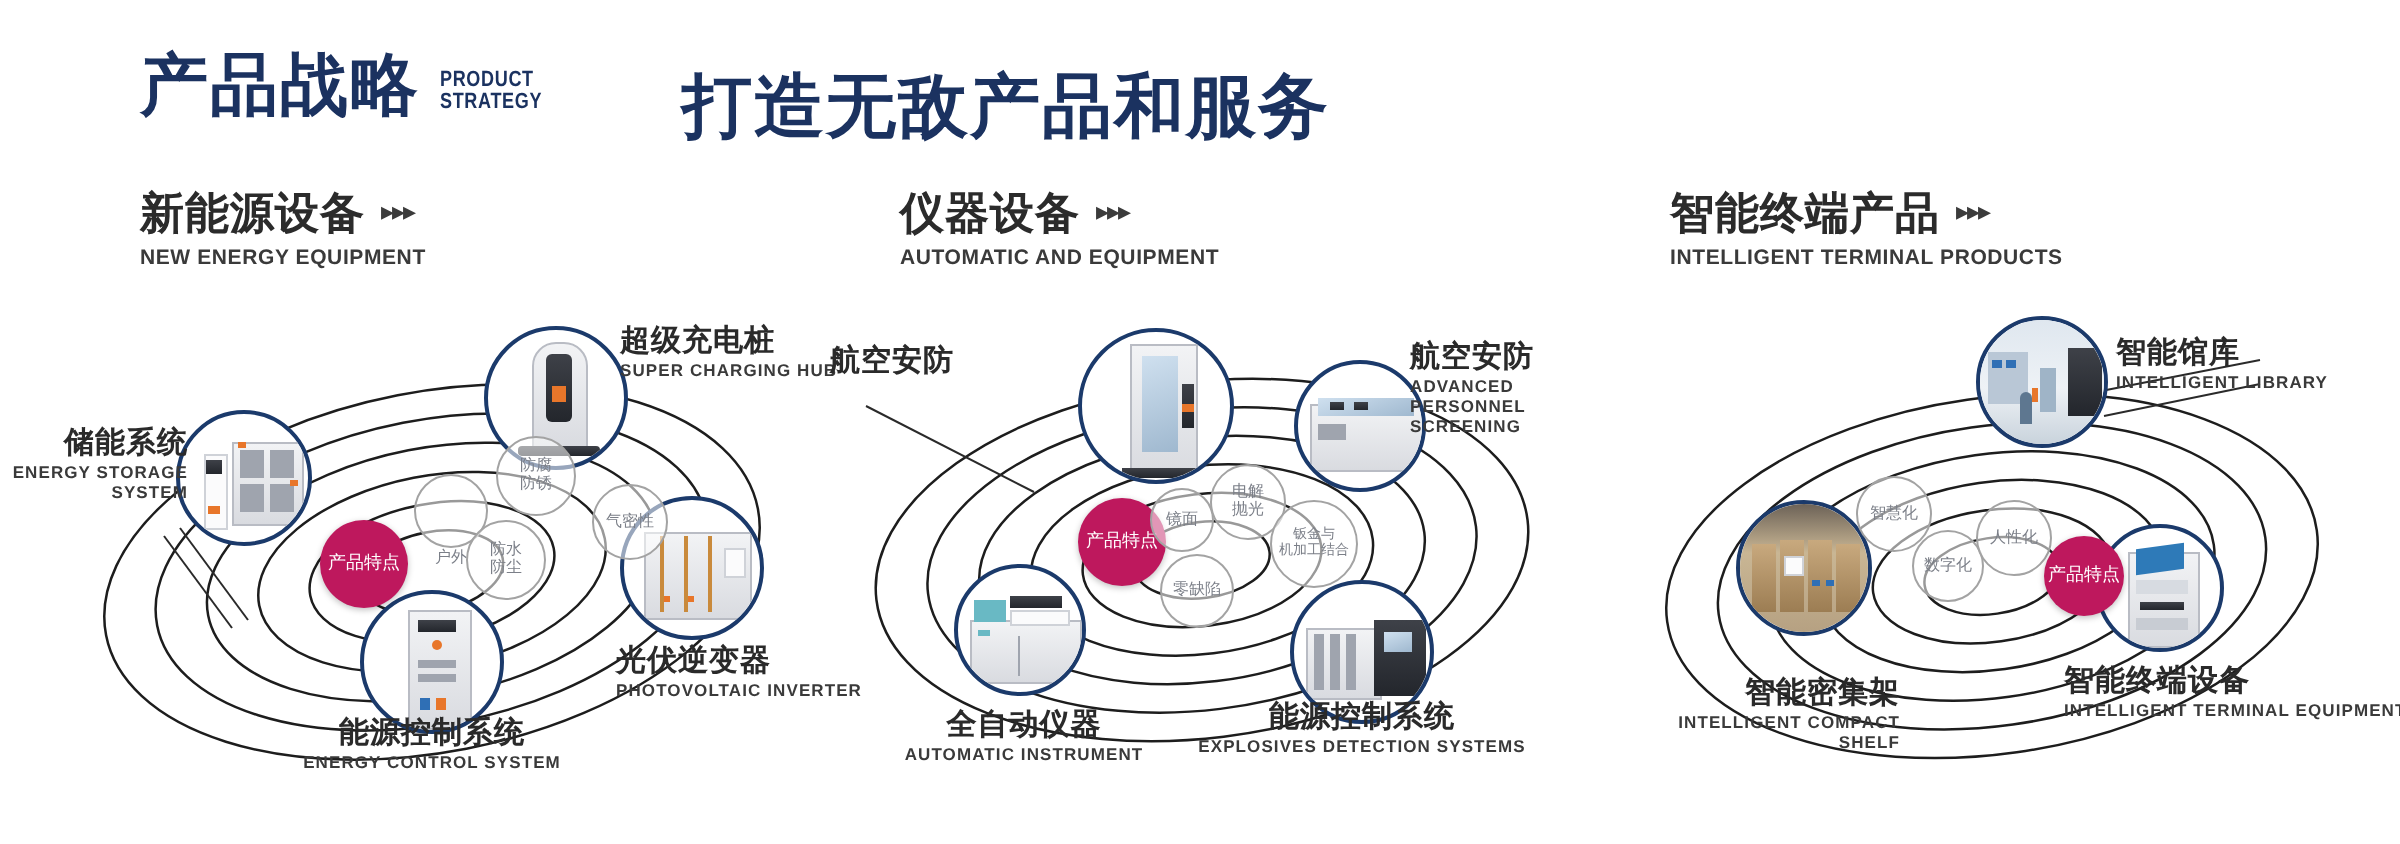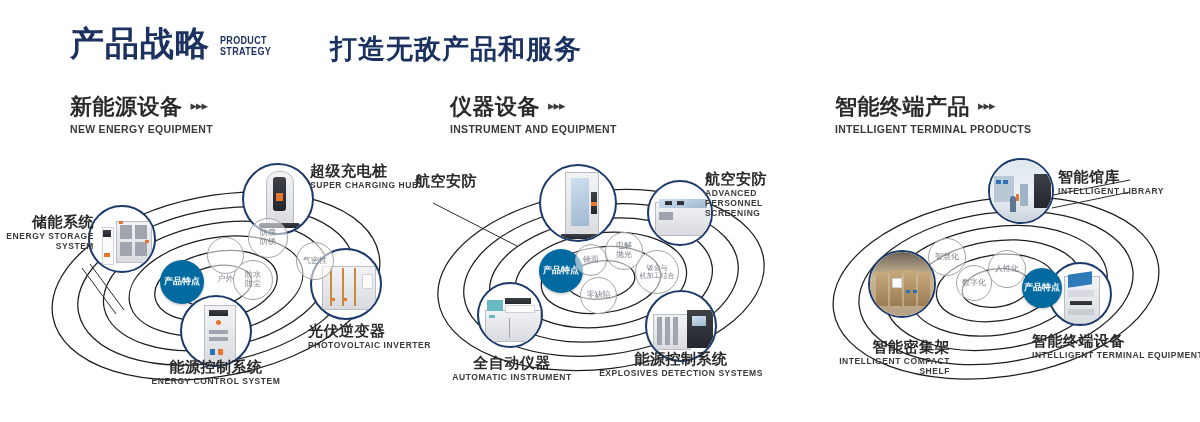--- a/index.html
+++ b/index.html
@@ -15,22 +15,22 @@
   .hdr-cn{
     font-size:34px;font-weight:bold;color:#1b3260;letter-spacing:1px;
     line-height:1;font-family:"Liberation Sans","DejaVu Sans",sans-serif;
   }
   .hdr-en{
     margin-left:10px;margin-bottom:2px;color:#1b3260;
     font-size:11px;font-weight:bold;line-height:1.05;letter-spacing:0.4px;
     transform:scaleX(.82);transform-origin:left bottom;white-space:pre-line;
   }
   .hdr-slogan{
-    position:absolute;left:330px;top:36px;
-    font-size:27px;font-weight:bold;color:#1b3260;letter-spacing:1px;line-height:1;
+    position:absolute;left:341px;top:36px;
+    font-size:35px;font-weight:bold;color:#1b3260;letter-spacing:1px;line-height:1;
   }
 
   
   .sect{position:absolute;}
   .sect .cn{
     font-size:22px;font-weight:bold;color:#2b2b2b;letter-spacing:.5px;
     line-height:1.1;display:inline-block;vertical-align:middle;
   }
   .sect .arrows{
     display:inline-block;vertical-align:middle;margin-left:8px;margin-bottom:3px;
@@ -57,21 +57,21 @@
   .bub{
     position:absolute;border-radius:50%;
     display:flex;align-items:center;justify-content:center;text-align:center;
     box-sizing:border-box;line-height:1.1;
   }
   .bub.light{
     border:1px solid #a3a3a3;color:#7b7f88;background:rgba(255,255,255,.55);
     font-size:8px;
   }
   .bub.main{
-    background:#0369a1;color:#ffffff;font-size:9px;font-weight:bold;border:none;
+    background:#be185d;color:#ffffff;font-size:9px;font-weight:normal;border:none;
     box-shadow:0 1px 3px rgba(0,0,0,.25);
   }
 
   
   .lbl{position:absolute;white-space:nowrap;}
   .lbl .cn{font-size:15px;font-weight:bold;color:#2a2a2a;line-height:1.15;letter-spacing:.5px;}
   .lbl .en{font-size:8.5px;font-weight:bold;color:#3a3a3a;letter-spacing:.55px;margin-top:1px;}
   .lbl.r{text-align:right;}
   .lbl.c{text-align:center;}
   .lbl.l{text-align:left;}
@@ -99,21 +99,21 @@
   </div>
   <div class="hdr-slogan">打造无敌产品和服务</div>
 
   <div class="sect" style="left:70px;top:95px;">
     <span class="cn">新能源设备</span><span class="arrows">▸▸▸</span>
     <div class="en">NEW ENERGY EQUIPMENT</div>
   </div>
 
   <div class="sect" style="left:450px;top:95px;">
     <span class="cn">仪器设备</span><span class="arrows">▸▸▸</span>
-    <div class="en">INSTRUMENT AND EQUIPMENT</div>
+    <div class="en">AUTOMATIC AND EQUIPMENT</div>
   </div>
 
   <div class="sect" style="left:835px;top:95px;">
     <span class="cn">智能终端产品</span><span class="arrows">▸▸▸</span>
     <div class="en">INTELLIGENT TERMINAL PRODUCTS</div>
   </div>
 
   <div class="cluster" style="left:20px;">
 
     <svg class="rings" viewBox="0 0 400 270">

